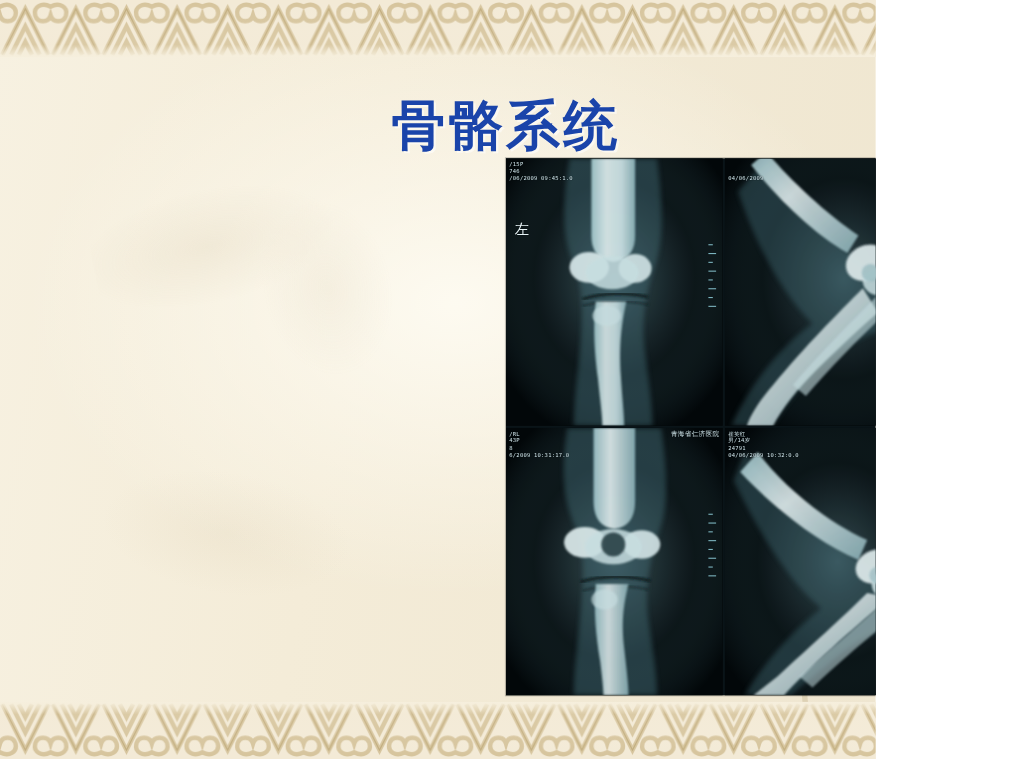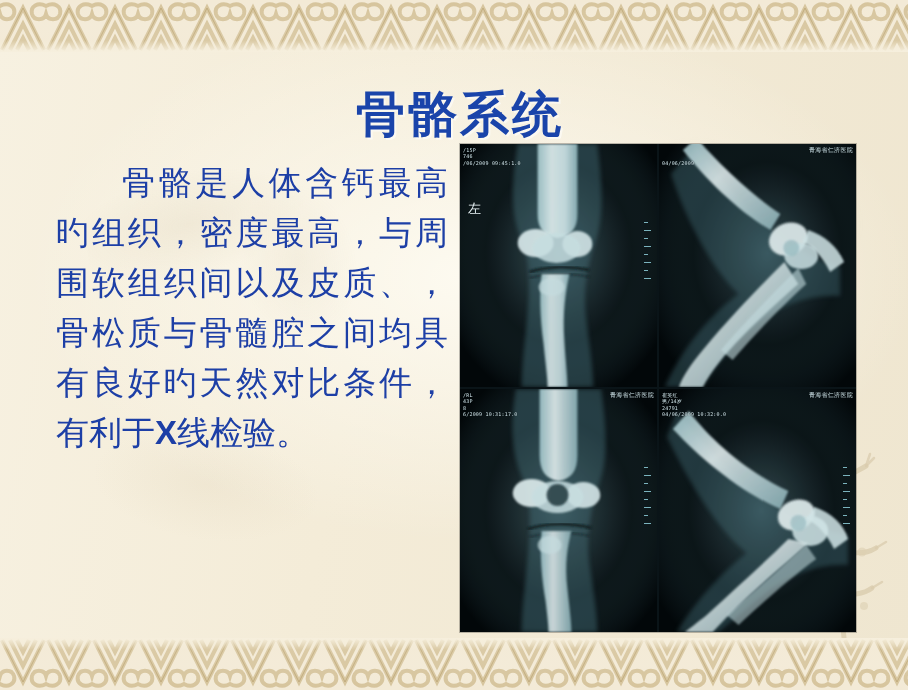--- a/index.html
+++ b/index.html
@@ -8,21 +8,21 @@
   }
   body {
     width: 920px;
     height: 690px;
     overflow: hidden;
     font-family: "Liberation Serif", serif;
   }
 
   .slide {
     position: relative;
-    width: 908px;
+    width: 796px;
     height: 690px;
     background: #f6efdd;
     overflow: hidden;
   }
 
   
   .paper-sheen {
     position: absolute;
     inset: 0;
     background:
@@ -247,21 +247,20 @@
     <rect width="920" height="52" fill="url(#bandFade)"></rect>
   </svg>
 
   <svg class="band band-bottom" viewBox="0 0 920 52" preserveAspectRatio="none">
     <rect width="920" height="52" fill="url(#greekKey)"></rect>
     <rect width="920" height="52" fill="url(#bandFade)"></rect>
   </svg>
 
   <div class="title">骨骼系统</div>
 
-  <div class="body-text"><span>骨骼是人体含钙最高旳组织，密度最高，与周围软组织间以及皮质、，骨松质与骨髓腔之间均具有良好旳天然对比条件，有利于</span><span class="lat">X</span><span>线检验。</span></div>
 
   <div class="xray-block">
 
     <div class="xray-panel">
       <svg class="xray-svg" viewBox="0 0 198 243" preserveAspectRatio="none">
         <defs>
           <radialGradient id="soft1" cx="50%" cy="45%" r="62%">
             <stop offset="0%" stop-color="#6e9aa4" stop-opacity="0.55"></stop>
             <stop offset="60%" stop-color="#21363c" stop-opacity="0.35"></stop>
             <stop offset="100%" stop-color="#03080a" stop-opacity="1"></stop>

